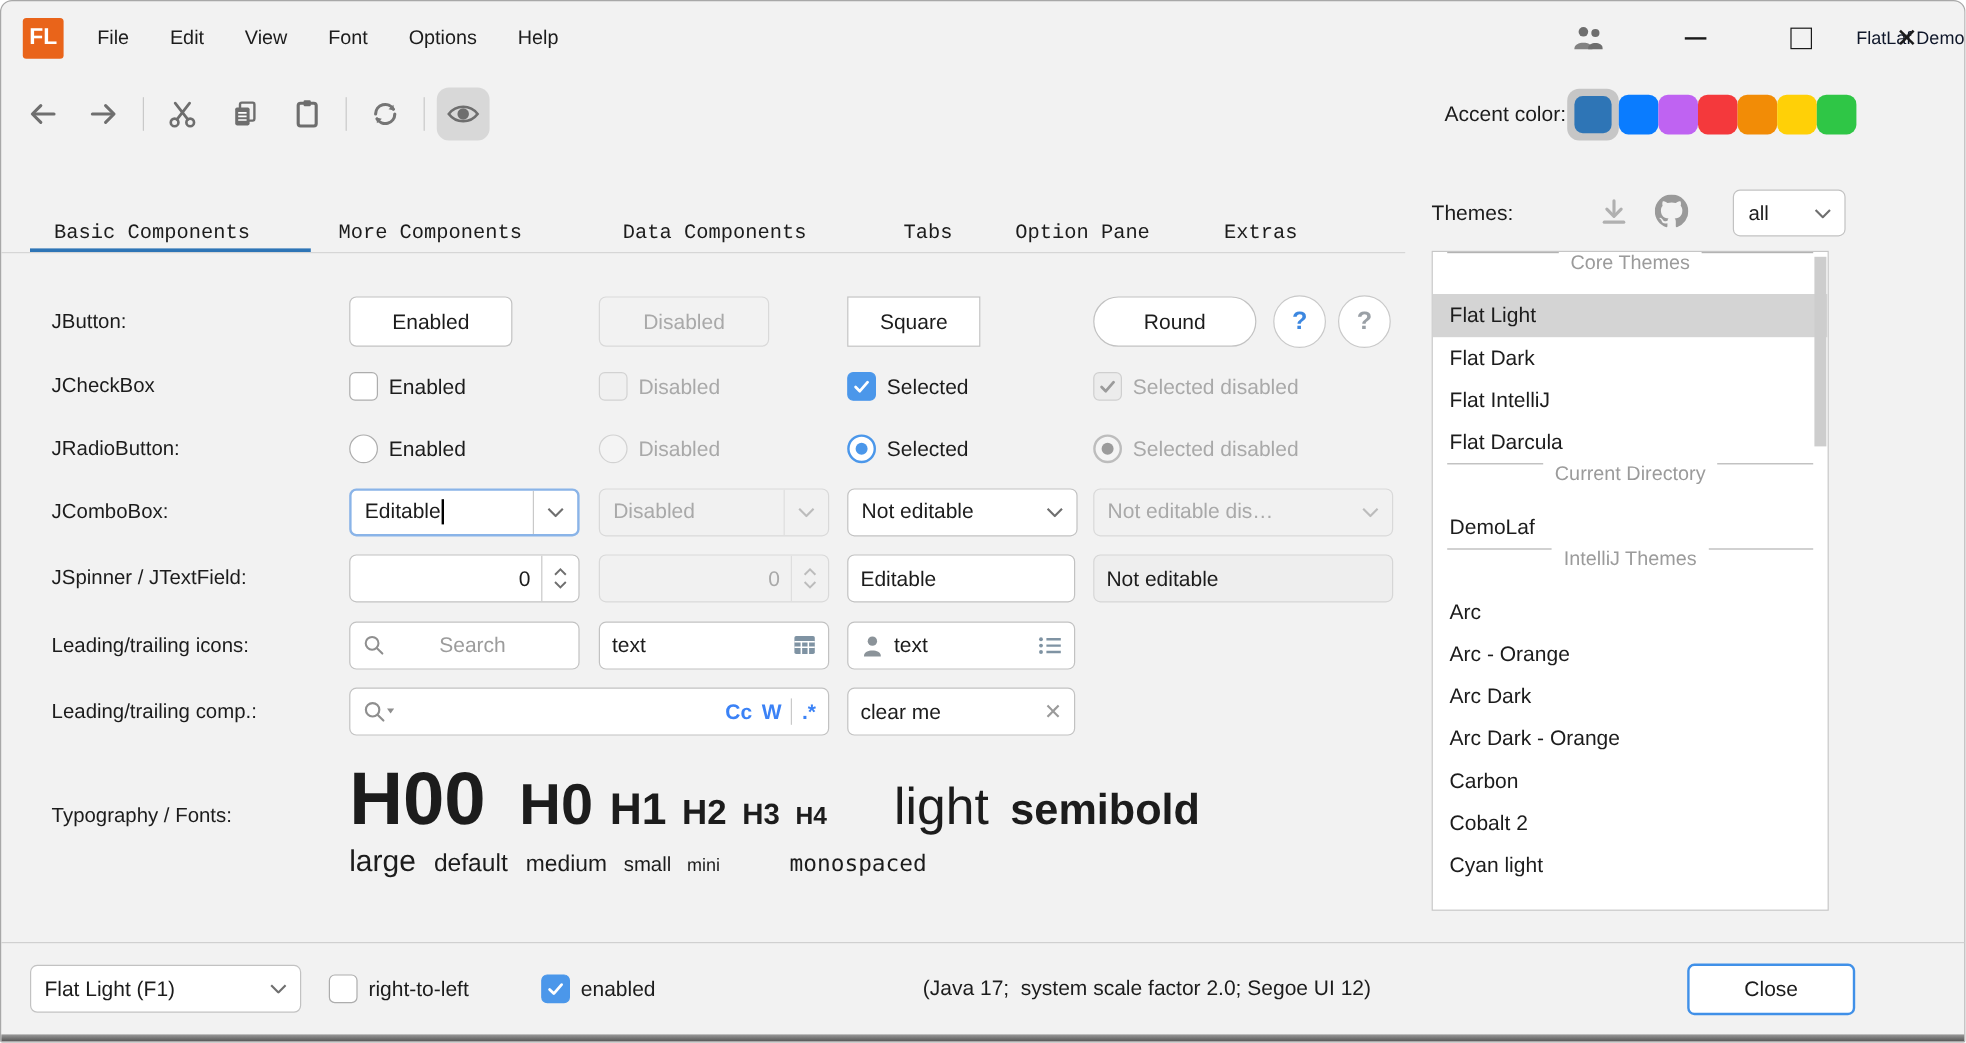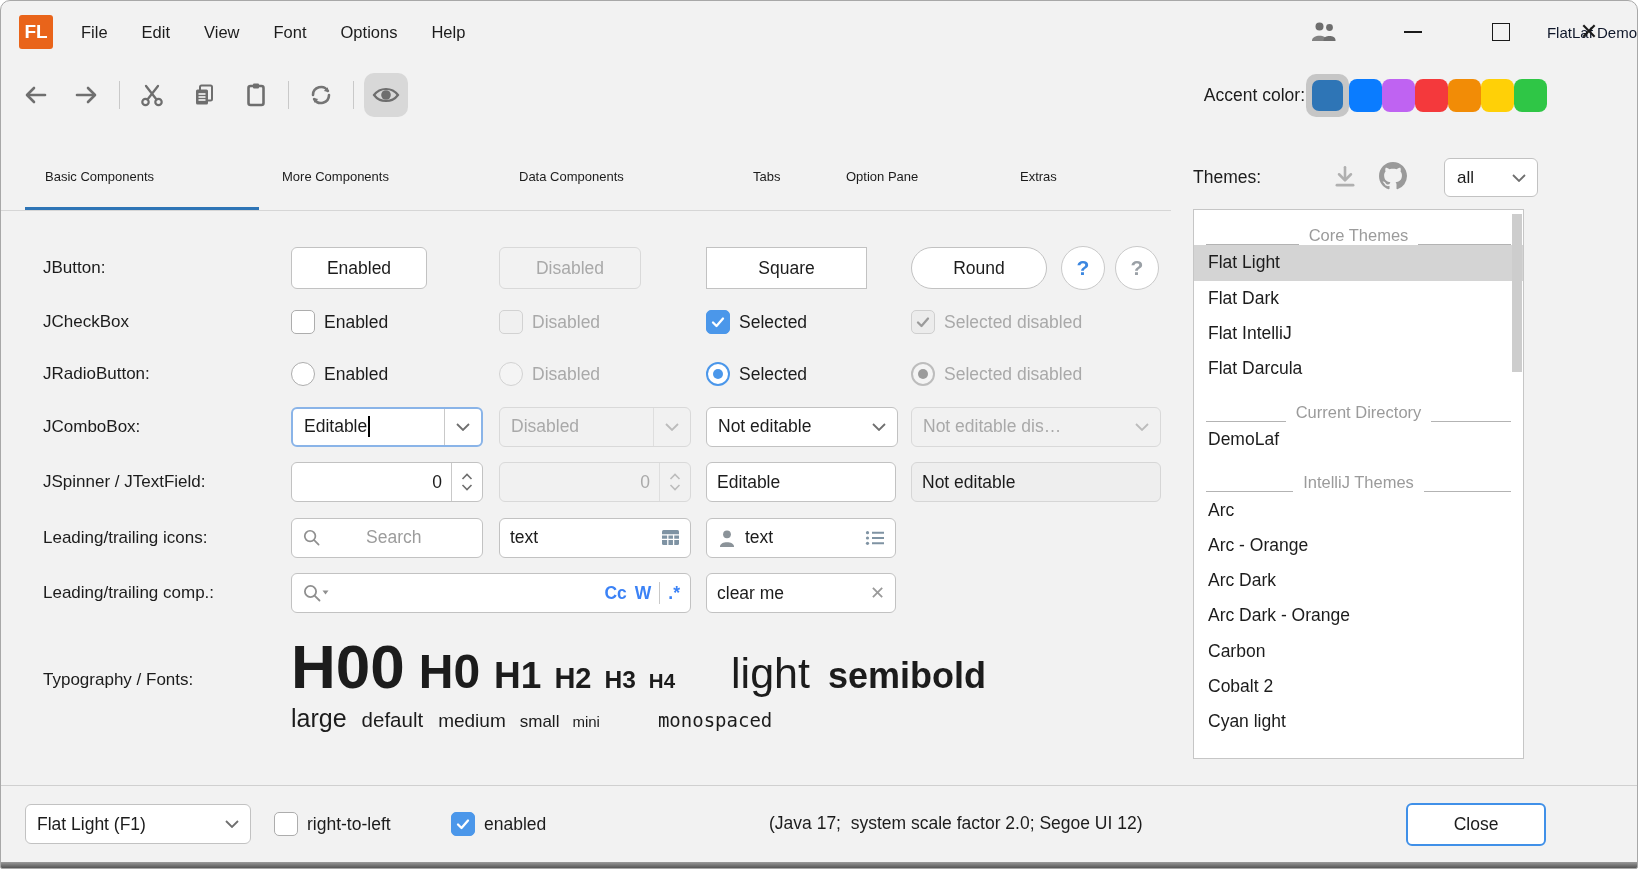--- a/index.html
+++ b/index.html
@@ -25,34 +25,34 @@
   .toolbar{position:absolute;left:0;top:62px;right:0;height:64px;display:flex;align-items:center;padding-left:12px;}
   .tool-btn{width:44px;height:44px;border-radius:10px;display:flex;align-items:center;justify-content:center;margin-right:8px;}
   .tool-btn.toggled{background:#d8d8d8;}
   .tool-sep{width:1px;height:28px;background:#c9c9c9;margin:0 10px 0 2px;}
   .accent-area{position:absolute;right:90px;top:62px;height:64px;display:flex;align-items:center;}
   .accent-label{font-size:17.5px;margin-right:1px;}
   .swatch{width:33px;height:33px;border-radius:8px;}
   .swatch-ring{width:43px;height:43px;border-radius:10px;background:#c6c6c6;display:flex;align-items:center;justify-content:center;}
   .swatch-ring .swatch{width:31px;height:31px;border-radius:7px;}
   
-  .tab{position:absolute;top:168px;font-size:13px;white-space:nowrap;}
+  .tab{position:absolute;top:184px;font-size:17px;white-space:nowrap;font-family:Liberation Mono, monospace;}
   .tab-underline{position:absolute;top:206px;height:3px;background:#2e75b6;}
   .tab-baseline{position:absolute;top:209px;left:0;width:1170px;height:1px;background:#d6d6d6;}
   
   .themes-label{position:absolute;left:1192px;top:166px;font-size:17.5px;}
   .icon-btn{position:absolute;width:32px;height:32px;display:flex;align-items:center;justify-content:center;}
   .mini-combo{position:absolute;left:1443px;top:157px;width:92px;height:37px;background:#fff;
     border:1px solid #c2c2c2;border-radius:6px;display:flex;align-items:center;font-size:17px;}
   .mini-combo .cval{flex:1;padding-left:12px;}
   .theme-list{position:absolute;left:1192px;top:208px;width:331px;height:550px;background:#fff;
     border:1px solid #c6c6c6;box-sizing:border-box;overflow:hidden;}
   .litem{height:35.3px;display:flex;align-items:center;padding-left:14px;font-size:17.5px;}
   .litem.sel{background:#d4d4d4;}
-  .lsep{height:35.3px;display:flex;align-items:flex-end;color:#9b9b9b;font-size:16.5px;padding:0 12px;gap:10px;}
+  .lsep{height:35.3px;display:flex;align-items:flex-start;color:#9b9b9b;font-size:16.5px;padding:0 12px;gap:10px;}
   .lsep i{flex:1;height:1px;background:#b3b3b3;}
   .vscroll{position:absolute;right:1px;top:2px;width:10px;height:544px;}
   .vthumb{position:absolute;left:0;top:2px;width:10px;height:158px;background:#cdcdcd;}
   
   .row{position:absolute;left:42px;width:1128px;}
   .cell{position:absolute;top:50%;transform:translateY(-50%);display:flex;align-items:center;gap:9px;white-space:nowrap;}
   .rowlabel{font-size:17px;}
   .btn{box-sizing:border-box;height:42px;background:#fff;border:1px solid #c2c2c2;border-radius:6px;
     display:flex;align-items:center;justify-content:center;font-size:17.5px;}
   .btn.disabled{color:#a9a9a9;border-color:#d9d9d9;background:#f2f2f2;}
@@ -285,21 +285,21 @@
     <div class="cell" style="left:0">
         <span class="rowlabel">JButton:</span>
       </div>
     <div class="cell" style="left:248px">
         <div class="btn" style="width:136px">Enabled</div>
       </div>
     <div class="cell" style="left:456px">
         <div class="btn disabled" style="width:142px">Disabled</div>
       </div>
     <div class="cell" style="left:663px">
-        <div class="btn square" style="width:161px">Square</div>
+        <div class="btn square" style="width:111px">Square</div>
       </div>
     <div class="cell" style="left:868px">
         <div class="btn round" style="width:136px">Round</div>
       </div>
     <div class="cell" style="left:1018px">
         <div class="help-btn blue">?</div>
       </div>
     <div class="cell" style="left:1072px">
         <div class="help-btn gray">?</div>
       </div>
@@ -513,21 +513,21 @@
     <div class="cell" style="left:663px">
       <div class="tfield" style="width:190px">
         <span class="flex1">clear me</span>
         <span class="clear-x">✕</span>
       </div>
     </div>
   </div>
 
   <span class="abs rowlabel" style="left:42px;top:669px">Typography / Fonts:</span>
   <div class="typo-line" style="left:290px;top:630px">
-    <span class="t-h00" style="margin-right:14px">H00</span>
+    <span class="t-h00" style="margin-right:28px">H00</span>
     <span class="t-h0" style="margin-right:14px">H0</span>
     <span class="t-h1" style="margin-right:13px">H1</span>
     <span class="t-h2" style="margin-right:13px">H2</span>
     <span class="t-h3" style="margin-right:13px">H3</span>
     <span class="t-h4">H4</span>
     <span class="t-light" style="margin-left:56px;margin-right:18px">light</span>
     <span class="t-semibold">semibold</span>
   </div>
   <div class="typo-line" style="left:290px;top:703px">
     <span class="t-large" style="margin-right:15px">large</span>

